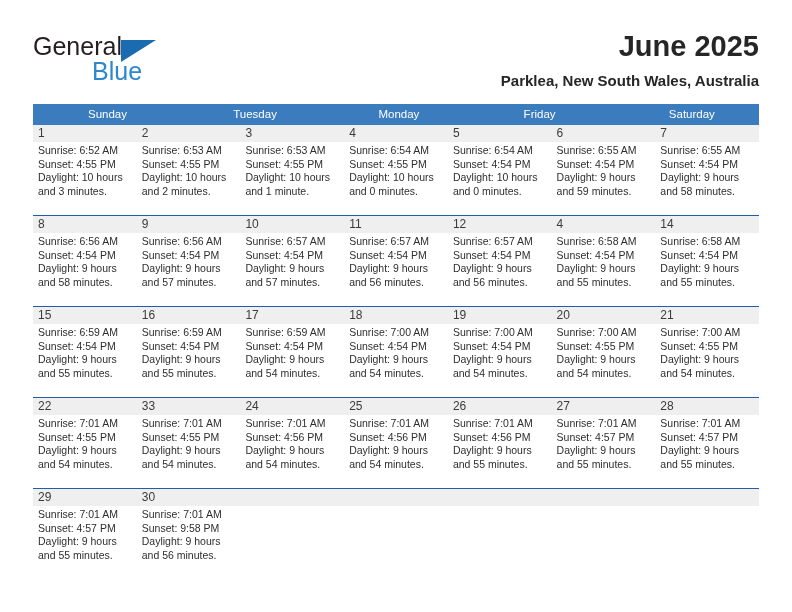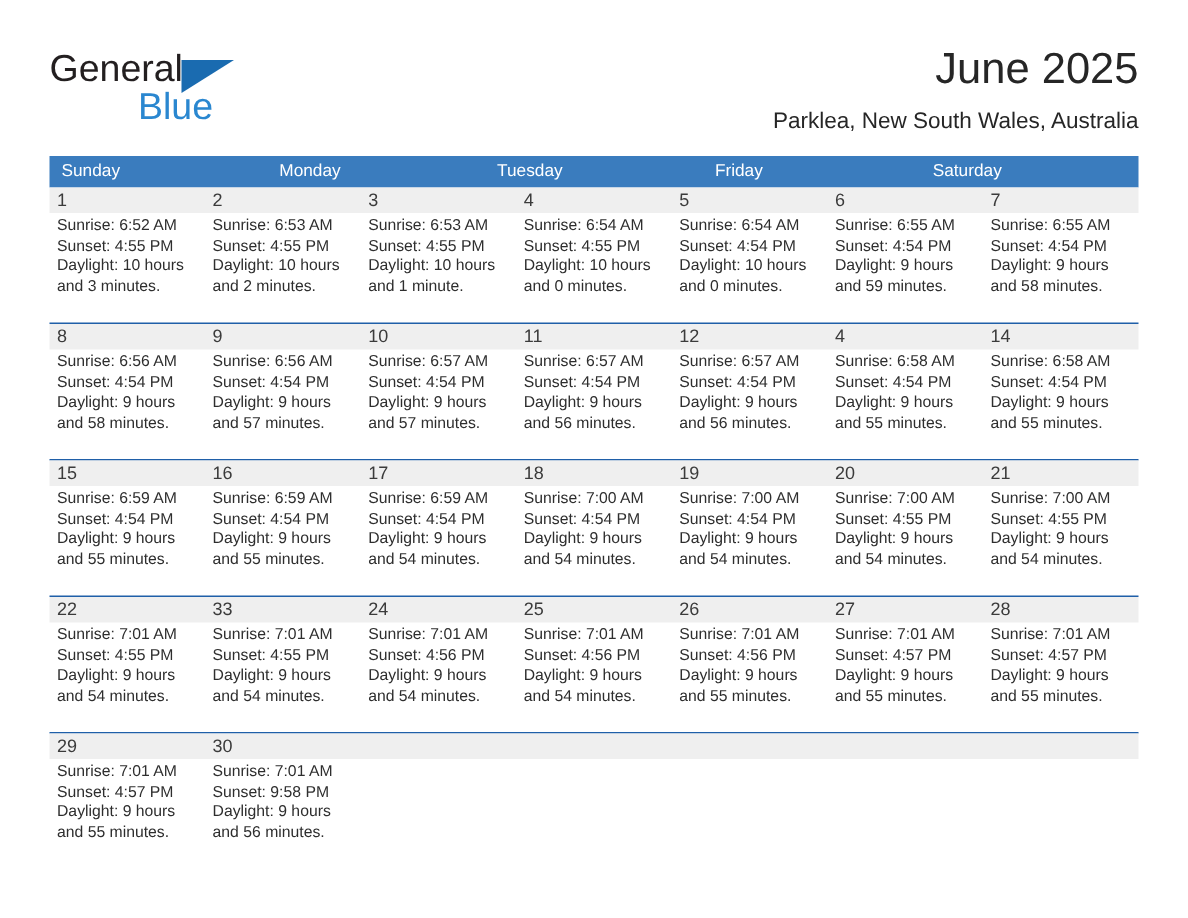--- a/index.html
+++ b/index.html
@@ -60,20 +60,21 @@
     top: 25px;
     font-size: 25px;
     color: #2a87d0;
     font-family: "Liberation Sans", sans-serif;
   }
   .title-block {
     position: absolute;
     right: 0;
     top: 0;
     text-align: right;
+    font-weight: bold;
   }
   .cal-title {
     font-size: 29px;
     color: #262626;
     line-height: 36px;
     white-space: nowrap;
   }
   .cal-subtitle {
     font-size: 15px;
     color: #262626;
@@ -92,23 +93,24 @@
   .dow-row {
     display: flex;
     background: #3a7cbe;
     height: 21px;
   }
   .dow {
     flex: 1 1 0;
     color: #ffffff;
     font-size: 11.5px;
     line-height: 21px;
-    padding-left: 8px;
+    padding-left: 19px;
     box-sizing: border-box;
     white-space: nowrap;
+    margin-left: 36px;
   }
   .week {
     position: relative;
     height: 90px;
     border-top: 1.6px solid #1f5fa8;
   }
   .week:first-of-type {
     border-top: none;
   }
   .daynum-band {
@@ -167,22 +169,22 @@
     <div class="title-block">
       <div class="cal-title">June 2025</div>
       <div class="cal-subtitle">Parklea, New South Wales, Australia</div>
     </div>
 
   </div>
 
   <div class="calendar">
     <div class="dow-row">
         <div class="dow">Sunday</div>
+        <div class="dow">Tuesday</div>
         <div class="dow">Monday</div>
-        <div class="dow">Tuesday</div>
         <div class="dow">Friday</div>
         <div class="dow">Saturday</div>
       </div>
     <div id="weeks-container">
         <div class="week">
           <div class="daynum-band"></div>
           <div class="week-cells">
             <div class="cell">
               <div class="daynum">1</div>
               <div class="cell-lines">

